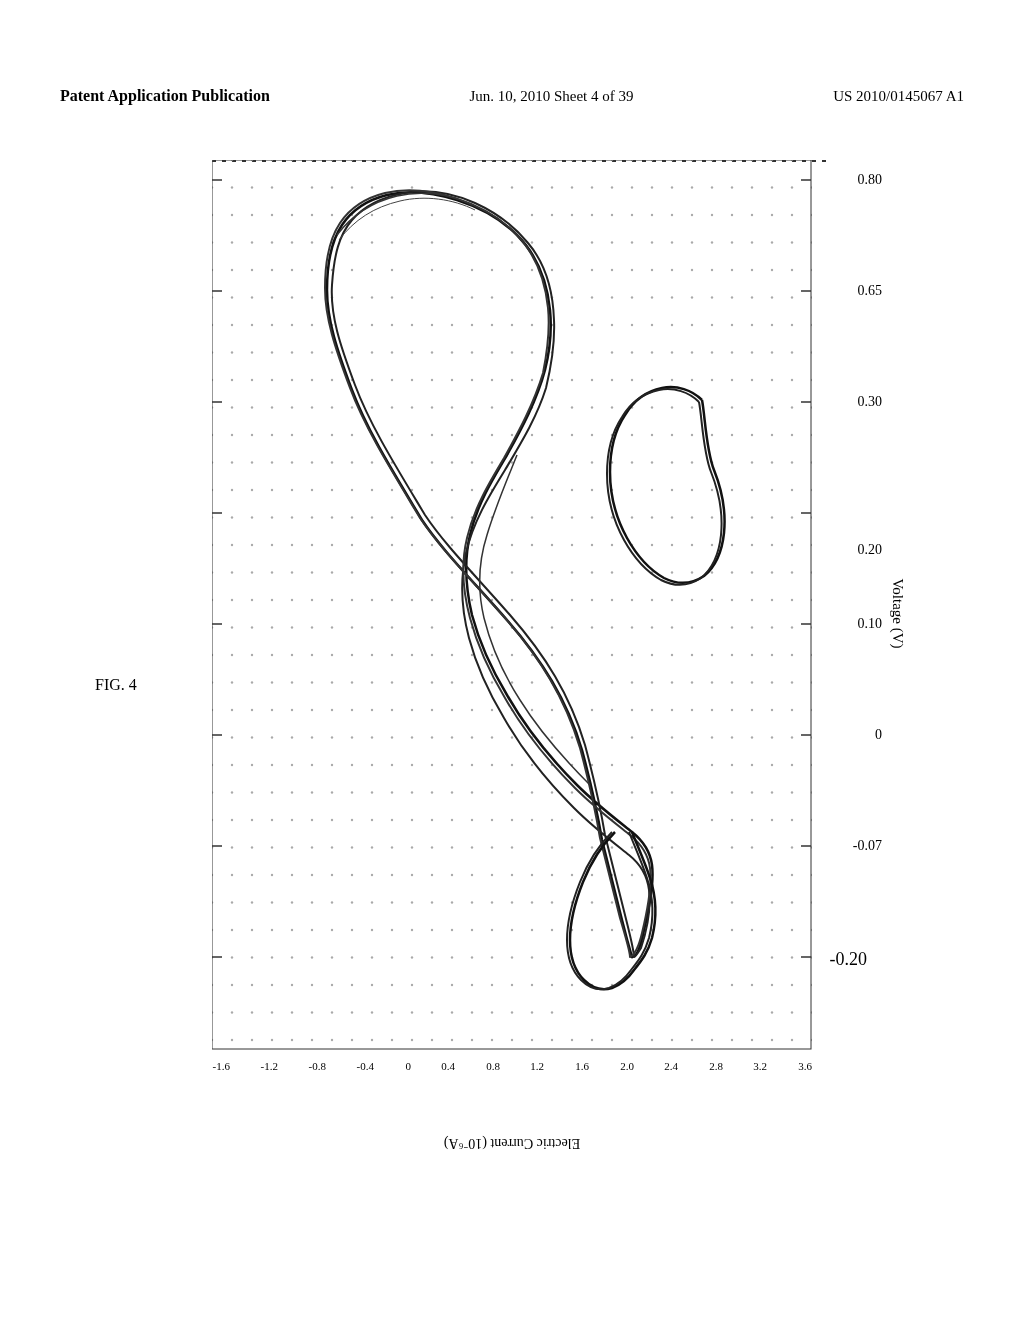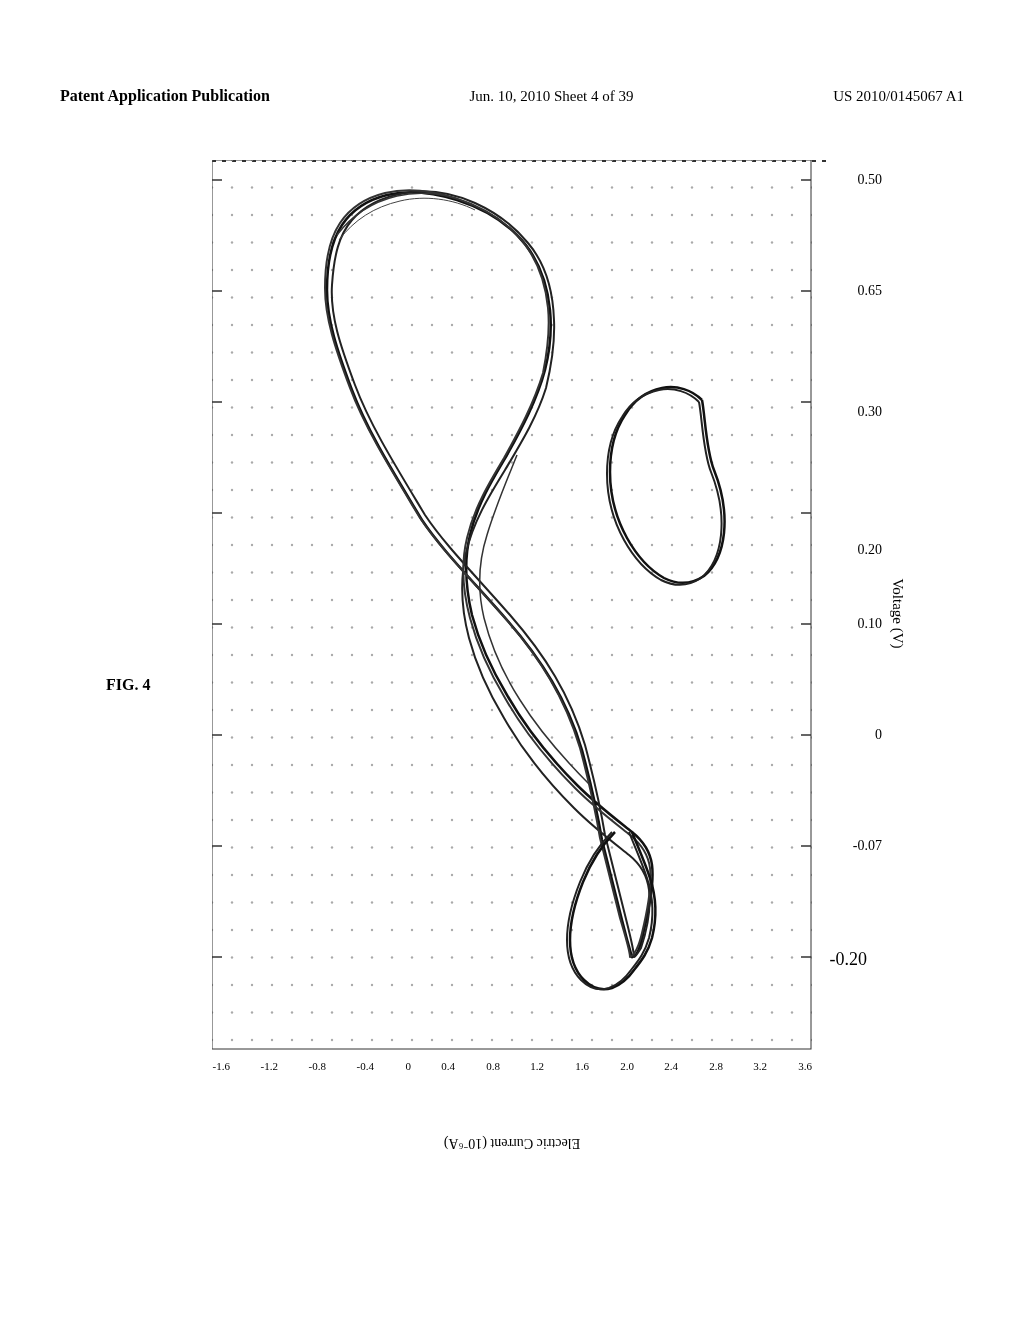--- a/index.html
+++ b/index.html
@@ -44,25 +44,25 @@
       left: 60px;
       right: 60px;
       bottom: 80px;
       display: flex;
       align-items: center;
       justify-content: center;
     }
 
     .fig-label {
       position: absolute;
-      left: 46px;
+      left: 35px;
       top: 50%;
       transform: translateY(-50%);
       font-size: 16px;
-      font-weight: bold;
+      font-weight: normal;
     }
 
     .chart-wrapper {
       position: relative;
       width: 780px;
       height: 1050px;
       margin-left: 60px;
     }
 
     .top-tick-line {
@@ -243,23 +243,23 @@
         M 487 242 C 477 232, 462 227, 447 230 C 432 233, 419 242, 410 257
         C 400 272, 395 292, 395 314 C 395 337, 401 360, 412 380
         C 422 398, 435 412, 449 420 C 463 427, 477 426, 489 418
         C 500 409, 507 394, 509 375 C 511 355, 507 332, 499 312
         C 491 292, 490 257, 487 242
       " fill="none" stroke="#222" stroke-width="2"></path>
 
     </svg>
 
     <div style="position:absolute; top:0; left:670px; width:60px; height:890px;">
-      <span style="position:absolute; top:12px; font-size:14px; right:0;">0.50</span>
+      <span style="position:absolute; top:12px; font-size:14px; right:0;">0.80</span>
       <span style="position:absolute; top:123px; font-size:14px; right:0;">0.65</span>
-      <span style="position:absolute; top:244px; font-size:14px; right:0;">0.30</span>
+      <span style="position:absolute; top:234px; font-size:14px; right:0;">0.30</span>
       <span style="position:absolute; top:345px; font-size:14px; right:0;margin-top:37px;">0.20</span>
       <span style="position:absolute; top:456px; font-size:14px; right:0;">0.10</span>
       <span style="position:absolute; top:567px; font-size:14px; right:0;">0</span>
       <span style="position:absolute; top:678px; font-size:14px; right:0;">-0.07</span>
       <span style="position:absolute; top:789px; font-size:18px; right:15px;">-0.20</span>
     </div>
 
     <div style="position:absolute; top:445px; left:745px; transform: rotate(90deg) translateX(-50%); transform-origin: left center; font-size:15px; white-space:nowrap;">
       <span>Voltage  (V)</span>
     </div>

